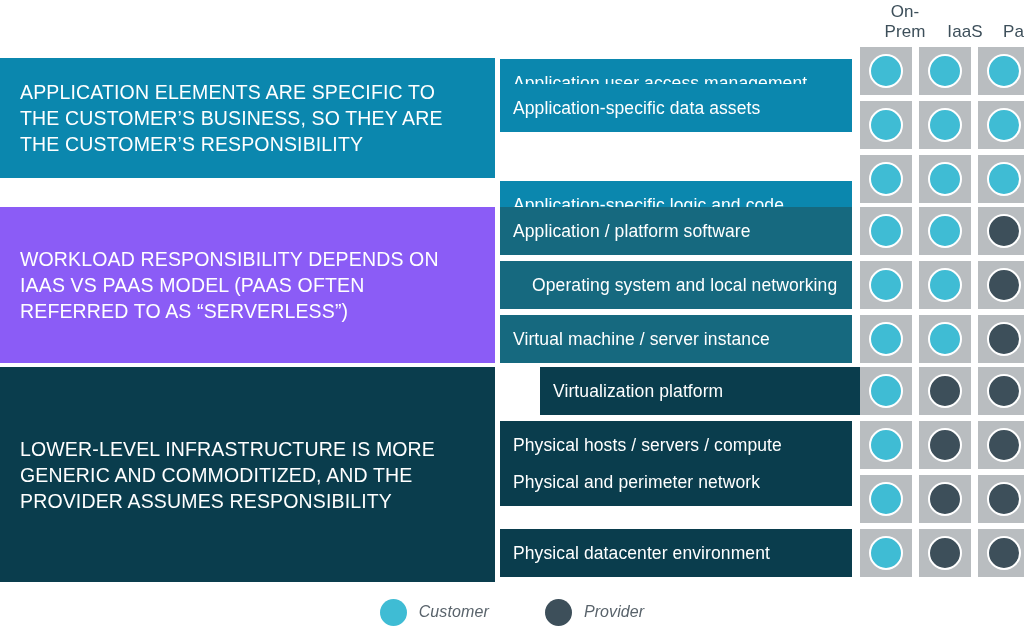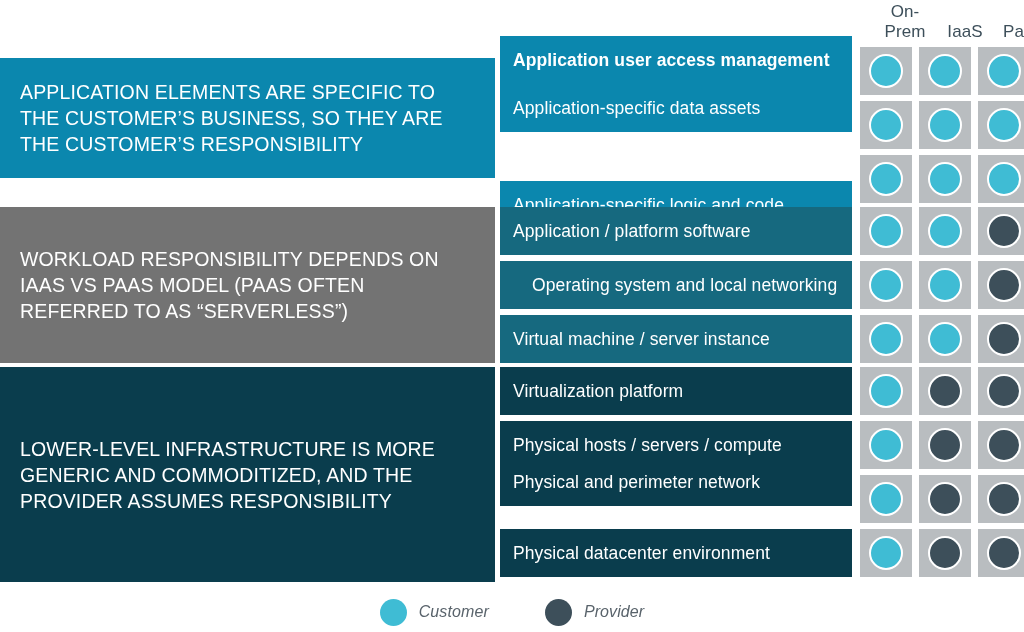--- a/index.html
+++ b/index.html
@@ -56,21 +56,21 @@
     padding: 0 22px 0 20px;
   }
   .group-panel .gtext {
     font-size: 19.5px;
     line-height: 26px;
     letter-spacing: 0.15px;
     font-weight: 400;
   }
 
   #group-0 { top: 58px;  height: 120px; background: #0b87ae; }
-  #group-1 { top: 207px; height: 156px; background: #737373; }
+  #group-1 { top: 207px; height: 156px; background: #8b5cf6; }
   #group-2 { top: 367px; height: 215px; background: #0a3d4d; }
 
   
   .layer-bar {
     position: absolute;
     left: 500px;
     width: 352px;
     height: 48px;
     color: #ffffff;
     display: flex;
@@ -156,21 +156,21 @@
     <span class="gtext">APPLICATION ELEMENTS ARE SPECIFIC TO THE CUSTOMER’S BUSINESS, SO THEY ARE THE CUSTOMER’S RESPONSIBILITY</span>
   </div>
   <div class="group-panel" id="group-1">
     <span class="gtext">WORKLOAD RESPONSIBILITY DEPENDS ON IAAS VS PAAS MODEL (PAAS OFTEN REFERRED TO AS “SERVERLESS”)</span>
   </div>
   <div class="group-panel" id="group-2">
     <span class="gtext">LOWER-LEVEL INFRASTRUCTURE IS MORE GENERIC AND COMMODITIZED, AND THE PROVIDER ASSUMES RESPONSIBILITY</span>
   </div>
 
   <div id="rows-layer">
-      <div class="layer-bar tone-0" style="top: 36px; font-weight: bold;">
+      <div class="layer-bar tone-0" style="top: 59px;">
         <span>Application user access management</span>
       </div>
       <div class="dot-cell" style="top: 47px; left: 860px;">
         <span class="dot customer"></span>
       </div>
       <div class="dot-cell" style="top: 47px; left: 919px;">
         <span class="dot customer"></span>
       </div>
       <div class="dot-cell" style="top: 47px; left: 978px;">
         <span class="dot customer"></span>
@@ -228,21 +228,21 @@
       </div>
       <div class="dot-cell" style="top: 315px; left: 860px;">
         <span class="dot customer"></span>
       </div>
       <div class="dot-cell" style="top: 315px; left: 919px;">
         <span class="dot customer"></span>
       </div>
       <div class="dot-cell" style="top: 315px; left: 978px;">
         <span class="dot provider"></span>
       </div>
-      <div class="layer-bar tone-2" style="top: 367px;">
+      <div class="layer-bar tone-2" style="top: 367px; margin-left: 40px;">
         <span>Virtualization platform</span>
       </div>
       <div class="dot-cell" style="top: 367px; left: 860px;">
         <span class="dot customer"></span>
       </div>
       <div class="dot-cell" style="top: 367px; left: 919px;">
         <span class="dot provider"></span>
       </div>
       <div class="dot-cell" style="top: 367px; left: 978px;">
         <span class="dot provider"></span>

